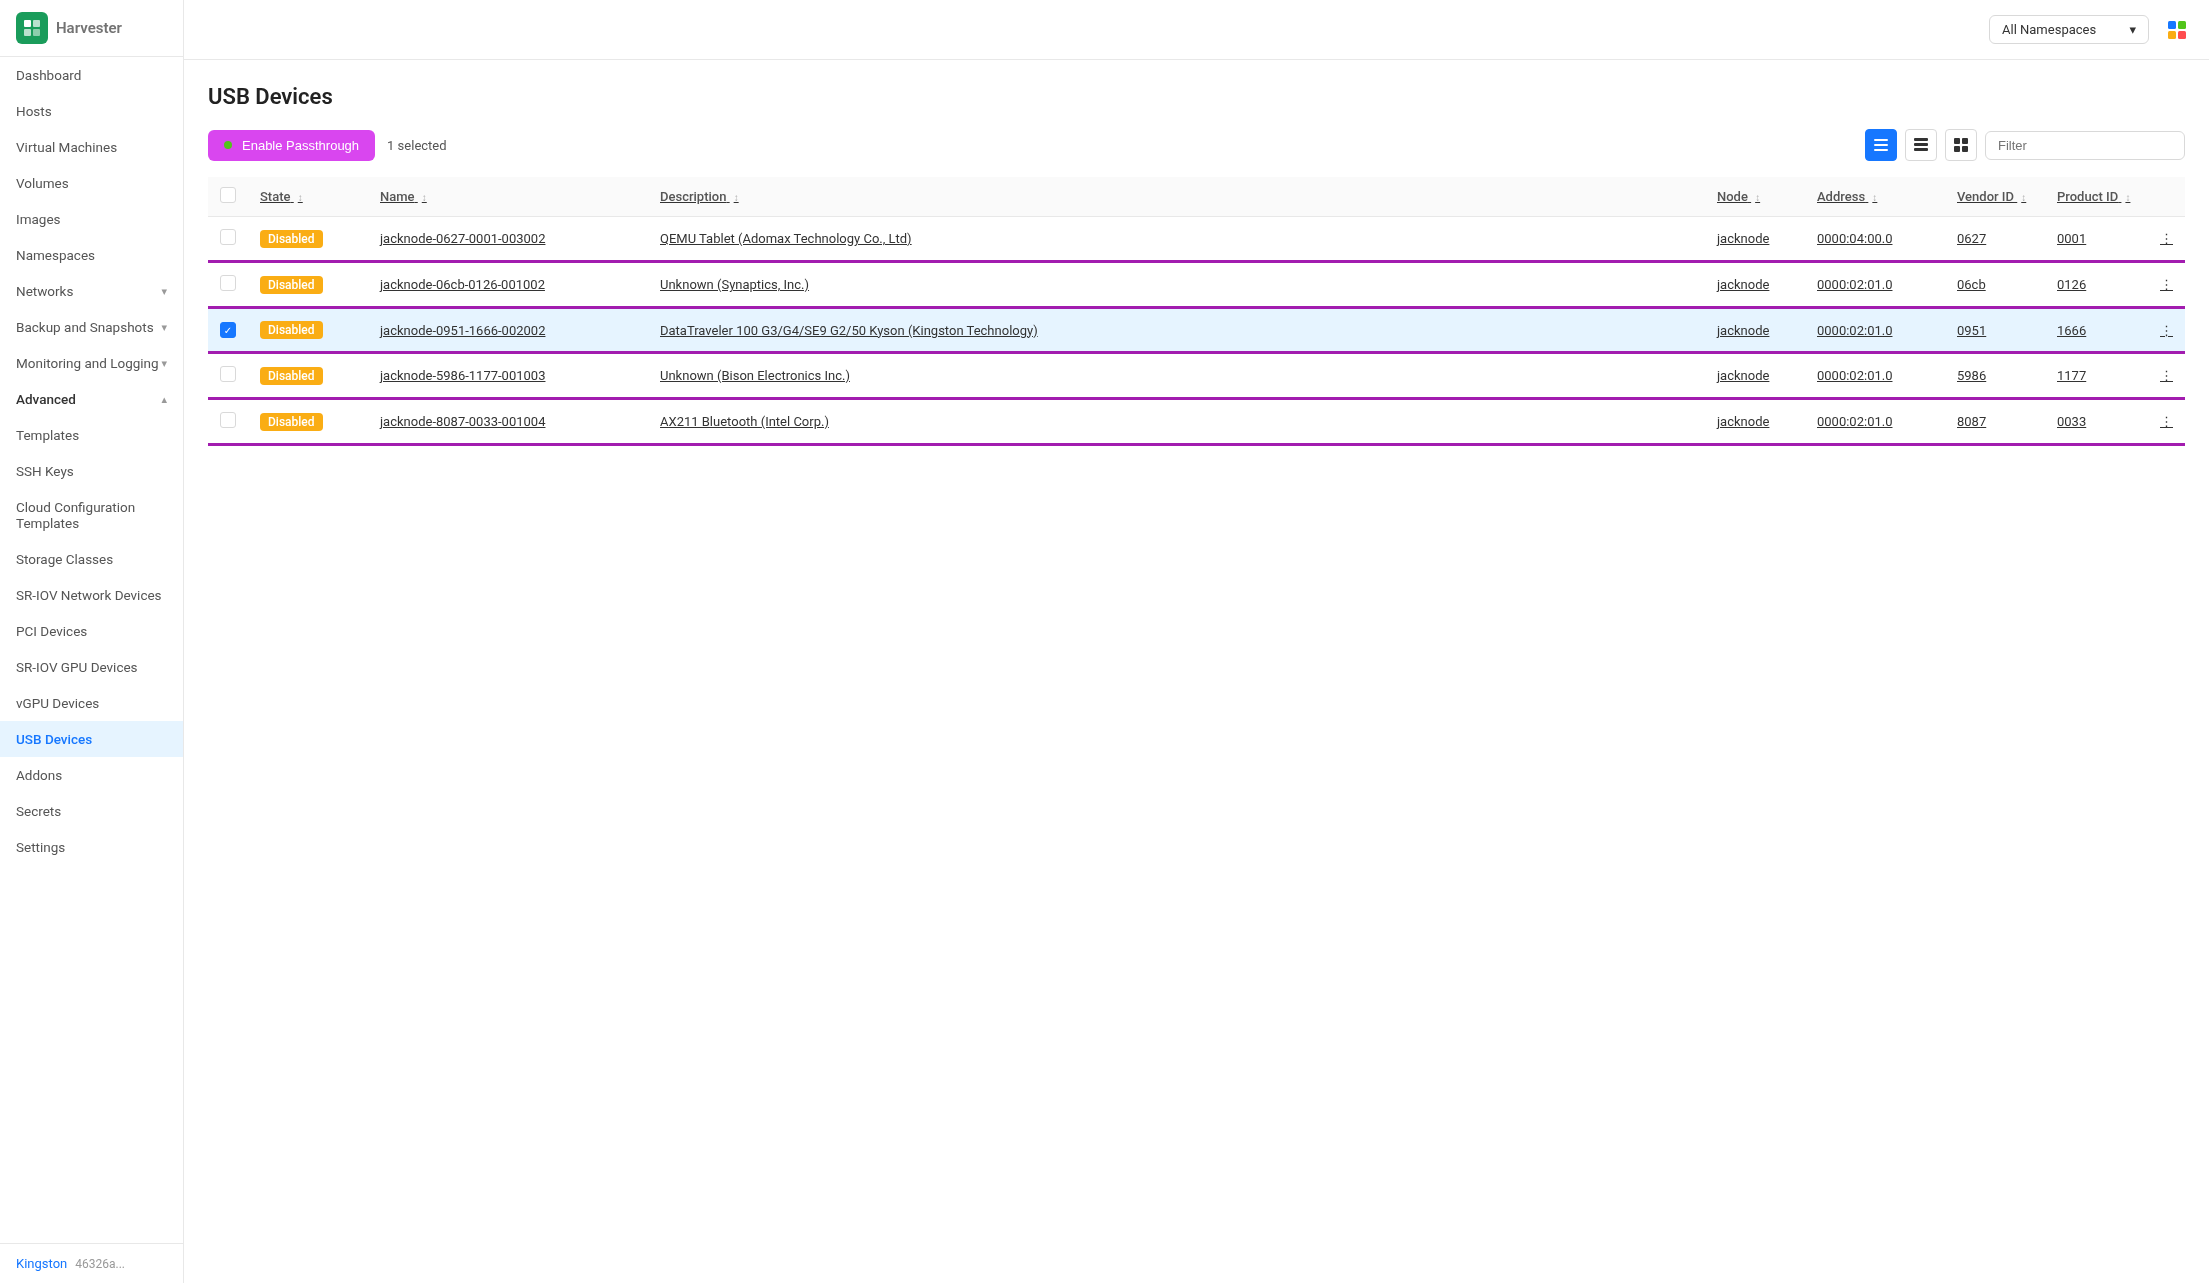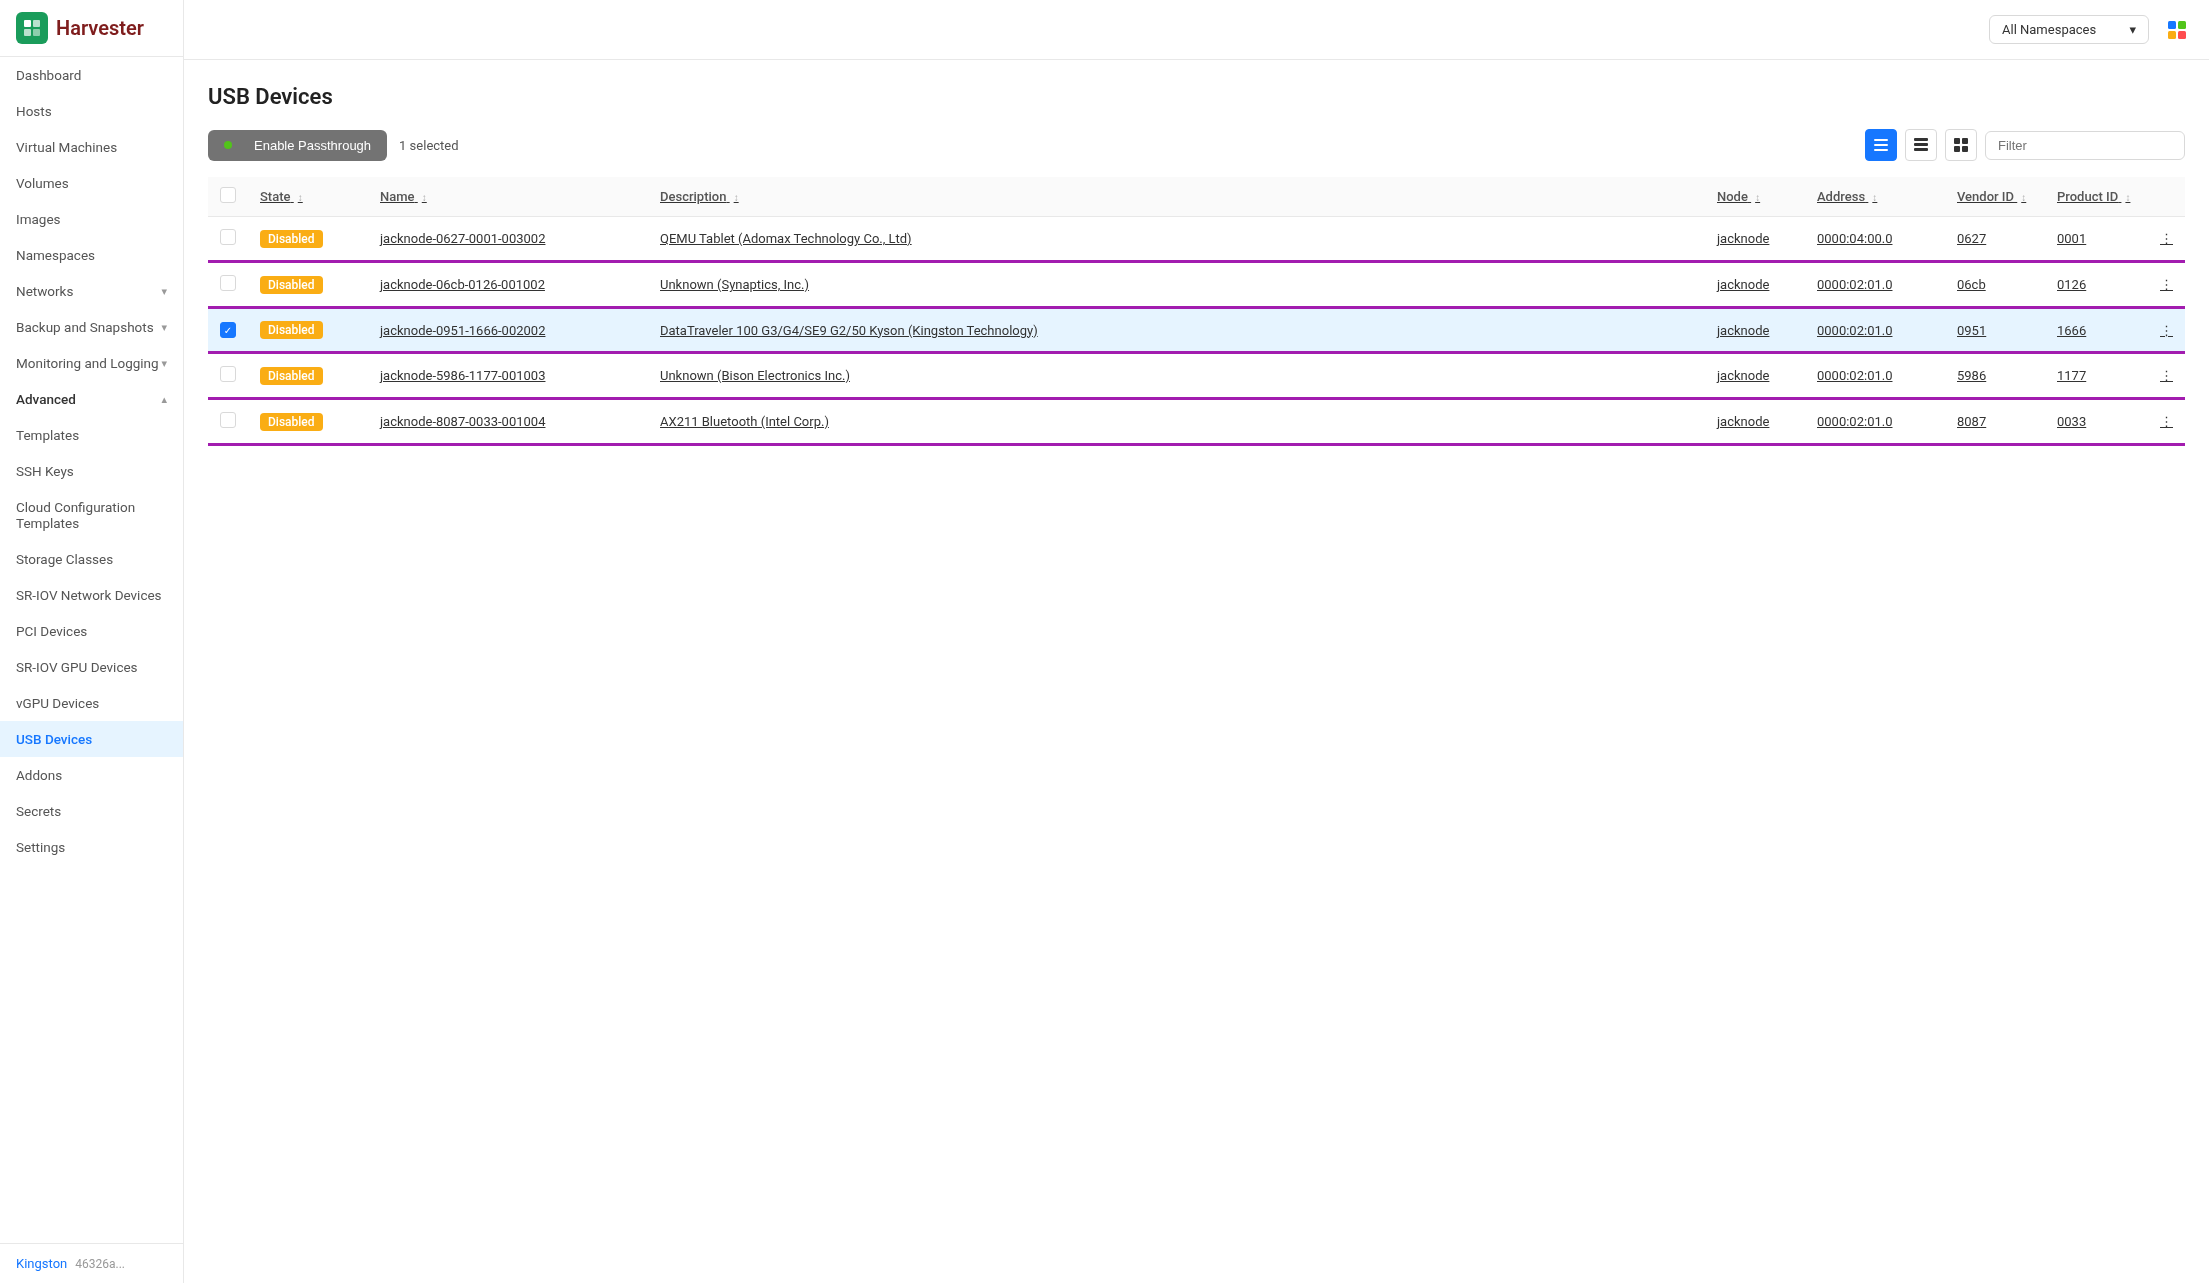--- a/index.html
+++ b/index.html
@@ -29,21 +29,21 @@
       height: 32px;
       background: #1a9c5b;
       border-radius: 6px;
       display: flex;
       align-items: center;
       justify-content: center;
       color: white;
       font-weight: bold;
       font-size: 12px;
     }
-    .logo-text { font-weight: 600; font-size: 20px; color: #7f1d1d; }
+    .logo-text { font-weight: 600; font-size: 15px; color: #737373; }
     .nav-item {
       padding: 10px 16px;
       cursor: pointer;
       color: #555;
       font-size: 13.5px;
       display: flex;
       align-items: center;
       justify-content: space-between;
       user-select: none;
     }
@@ -110,30 +110,30 @@
       color: #222;
     }
     .toolbar {
       display: flex;
       align-items: center;
       justify-content: space-between;
       margin-bottom: 16px;
     }
     .toolbar-left { display: flex; align-items: center; gap: 12px; }
     .btn-enable {
-      background: #737373;
+      background: #d946ef;
       color: white;
       border: none;
       border-radius: 6px;
       padding: 8px 16px;
       font-size: 13px;
       cursor: pointer;
       display: flex;
       align-items: center;
-      gap: 22px;
+      gap: 10px;
     }
     .btn-enable .dot { width: 8px; height: 8px; border-radius: 50%; background: #52c41a; }
     .selected-count { font-size: 13px; color: #555; }
     .toolbar-right { display: flex; align-items: center; gap: 8px; }
     .view-btn {
       width: 32px;
       height: 32px;
       border: 1px solid #d9d9d9;
       border-radius: 4px;
       display: flex;

